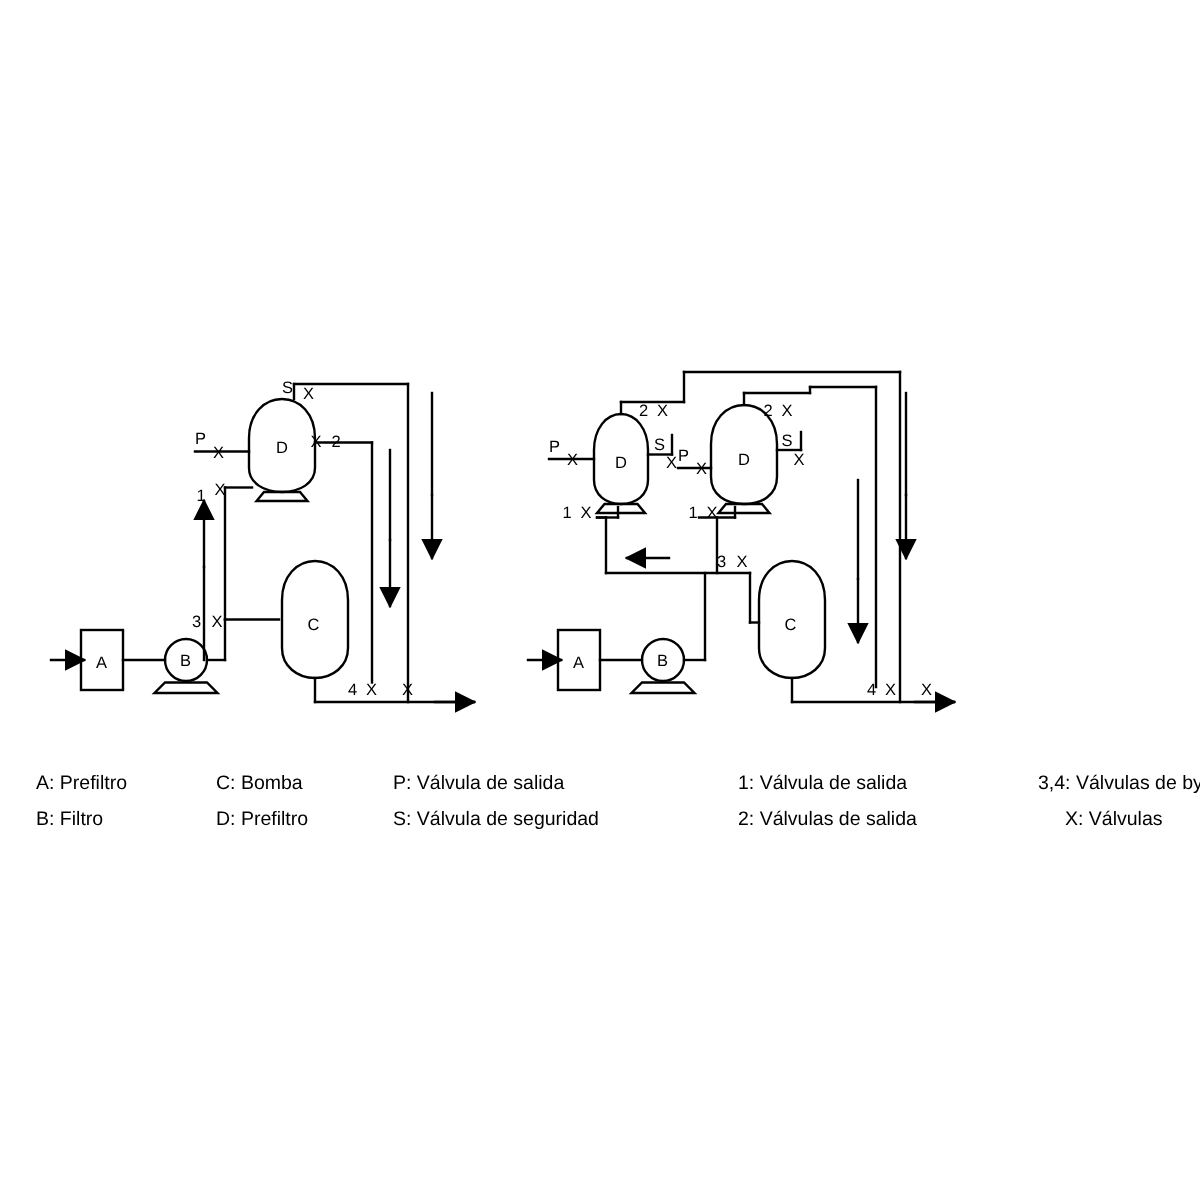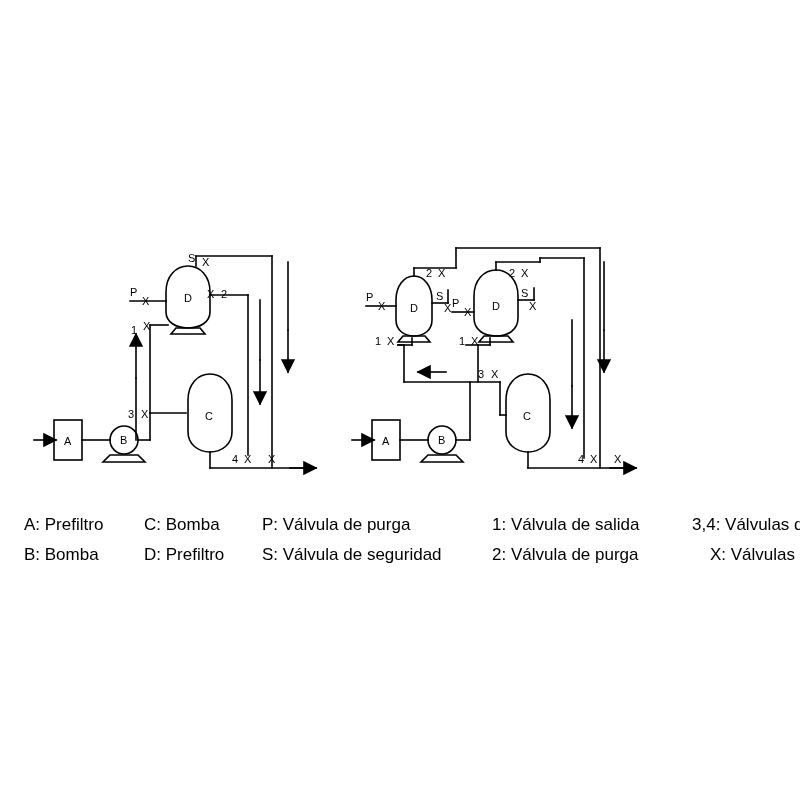--- a/index.html
+++ b/index.html
@@ -23,21 +23,21 @@
     height: 800px;
   }
   svg.flow {
     display: block;
   }
   .legend {
     position: absolute;
     left: 24px;
     top: 512px;
     width: 760px;
-    font-size: 17px;
+    font-size: 13px;
     line-height: 1.55;
   }
   .legend-grid {
     display: grid;
     grid-template-columns: 120px 118px 230px 200px auto;
     row-gap: 4px;
     column-gap: 0px;
   }
   .legend-cell {
     white-space: nowrap;
@@ -234,23 +234,23 @@
       <text x="410" y="312" font-size="11">D</text>
       <text x="492" y="310" font-size="11">D</text>
     </g>
   </svg>
 </div>
 
 <div class="legend">
   <div class="legend-grid">
     <div class="legend-cell">A: Prefiltro</div>
     <div class="legend-cell">C: Bomba</div>
-    <div class="legend-cell">P: Válvula de purga</div>
+    <div class="legend-cell">P: Válvula de salida</div>
     <div class="legend-cell">1: Válvula de salida</div>
     <div class="legend-cell">3,4: Válvulas de by-pass</div>
 
-    <div class="legend-cell">B: Bomba</div>
+    <div class="legend-cell">B: Filtro</div>
     <div class="legend-cell">D: Prefiltro</div>
     <div class="legend-cell">S: Válvula de seguridad</div>
-    <div class="legend-cell">2: Válvula de purga</div>
+    <div class="legend-cell">2: Válvulas de salida</div>
     <div class="legend-cell indent">X: Válvulas</div>
   </div>
 </div>
 
 </body></html>

